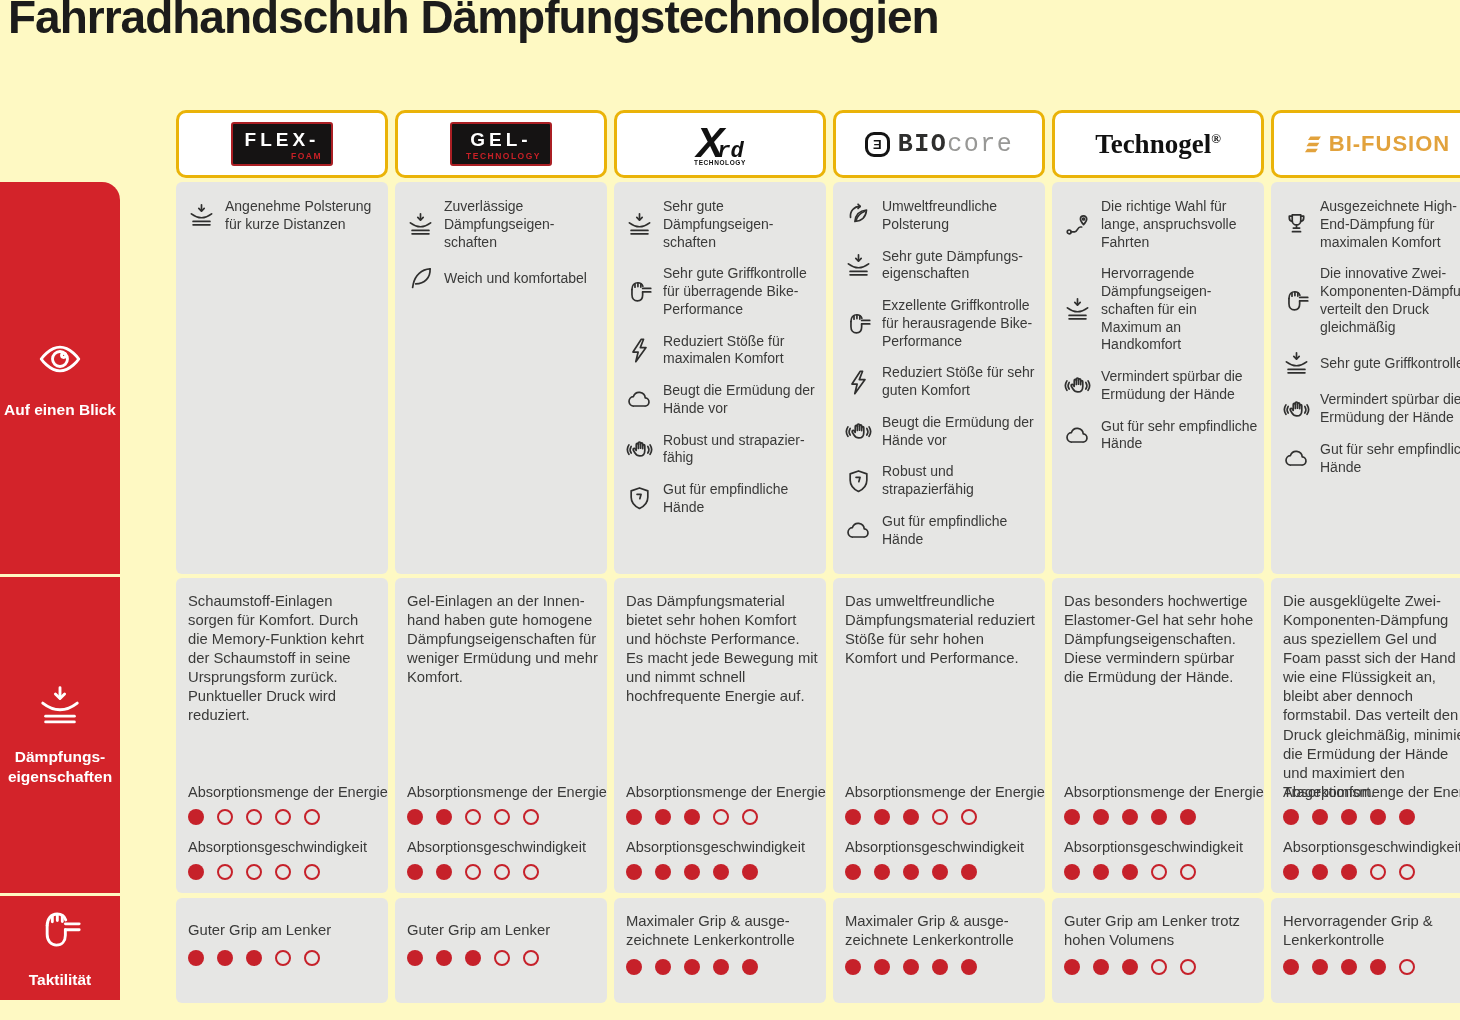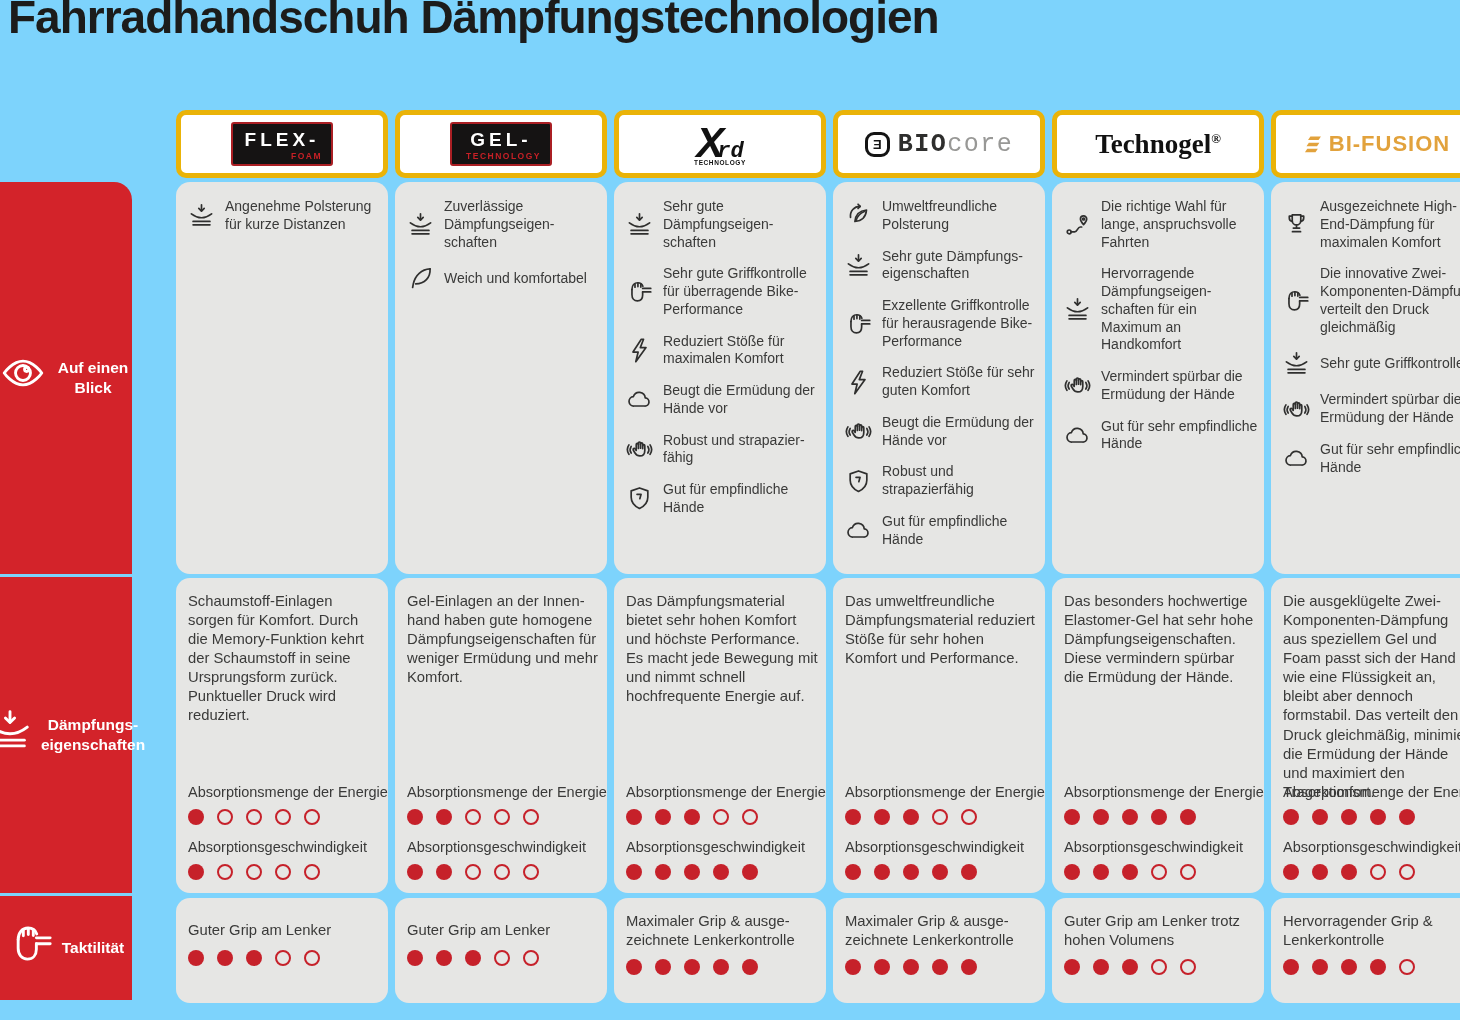--- a/index.html
+++ b/index.html
@@ -1,34 +1,34 @@
 <!DOCTYPE html>
 <html lang="de" style="--red: #d3232a; --dotred: #c6212a; --gray: #e6e6e4; --orange: #e2a23c;"><head>
 <meta charset="utf-8">
 <style>
   html,body{margin:0;padding:0;background:#fff;}
-  .page{position:relative;width:1460px;height:1020px;overflow:hidden;background:#7dd3fc;
+  .page{position:relative;width:1460px;height:1020px;overflow:hidden;background:#fef9c3;
         font-family:"Liberation Sans",sans-serif;}
   h1{position:absolute;left:8px;top:-10px;margin:0;font-size:46px;font-weight:bold;
      letter-spacing:-1px;color:#1c1c1b;white-space:nowrap;}
   
-  .sec{position:absolute;left:0;width:132px;background:var(--red,#d3232a);color:#fff;
-       display:flex;flex-direction:row;align-items:center;justify-content:center;
+  .sec{position:absolute;left:0;width:120px;background:var(--red,#d3232a);color:#fff;
+       display:flex;flex-direction:column;align-items:center;justify-content:center;
        text-align:center;font-weight:bold;font-size:15.5px;line-height:1.3;gap:8px;}
   .sec0{top:182px;height:392px;border-top-right-radius:18px;}
   .sec1{top:577px;height:316px;}
   .sec2{top:896px;height:104px;}
   .sic{margin-bottom:10px;display:flex;}
   .sic svg{width:46px;height:46px;stroke:#fff;}
   
   #columns{position:absolute;left:176px;top:110px;display:flex;gap:7px;}
   .col{width:212px;flex:none;}
-  .hcard{height:68px;background:#fff;border:5px solid #eab308;border-radius:10px;
+  .hcard{height:68px;background:#fff;border:3px solid #eab308;border-radius:10px;
          display:flex;align-items:center;justify-content:center;margin-bottom:4px;box-sizing:border-box;}
-  .card{background:var(--gray,#e6e6e4);border-radius:14px;box-sizing:border-box;}
+  .card{background:var(--gray,#e6e6e4);border-radius:6px;box-sizing:border-box;}
   .glance{height:392px;padding:16px 6px 10px 10px;margin-bottom:4px;
           display:flex;flex-direction:column;gap:14px;}
   .feat{display:flex;align-items:center;gap:9px;}
   .fic{flex:none;width:30px;display:flex;justify-content:center;}
   .fic svg{width:27px;height:27px;stroke:#2f2f2e;}
   svg.ic{fill:none;stroke-width:1.5;stroke-linecap:round;stroke-linejoin:round;}
   .ftext{font-size:14px;line-height:1.27;color:#3a3a39;}
   .damp{height:315px;margin-bottom:5px;position:relative;padding:14px 8px 0 12px;}
   .desc{font-size:14.8px;line-height:1.29;color:#3a3a39;}
   .ratings{position:absolute;left:12px;right:4px;bottom:13px;}

